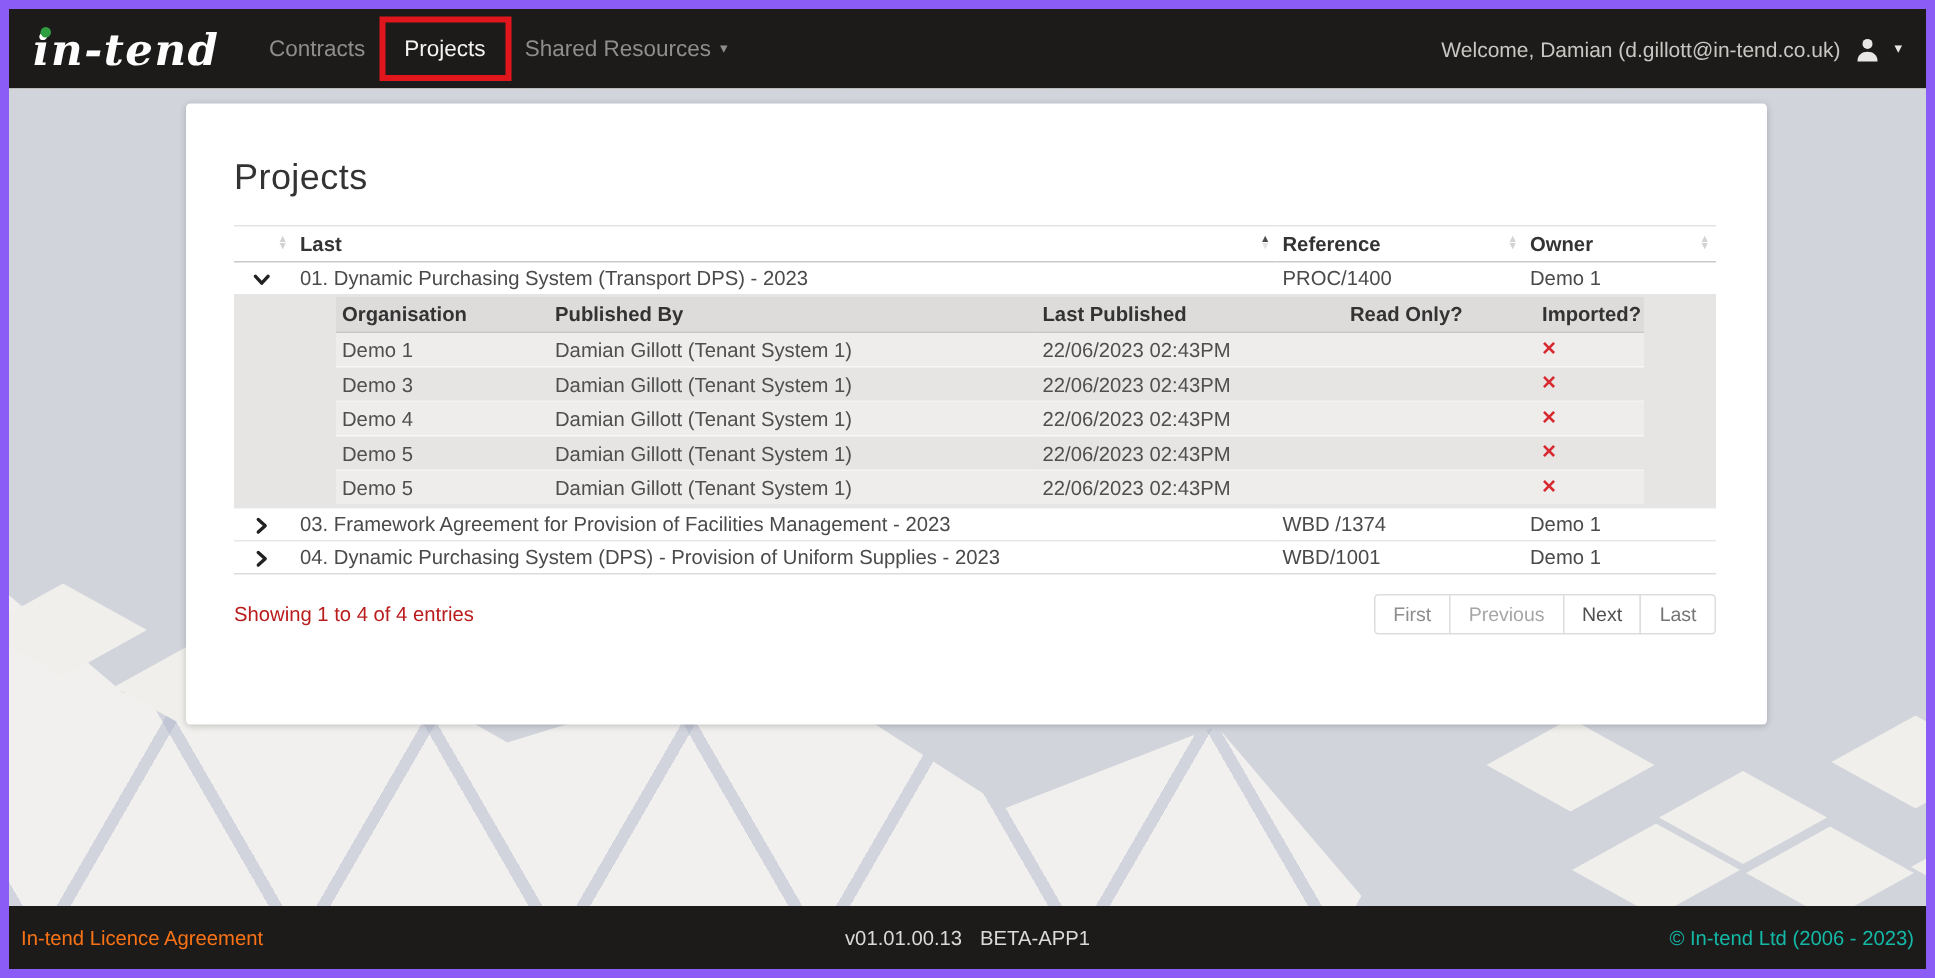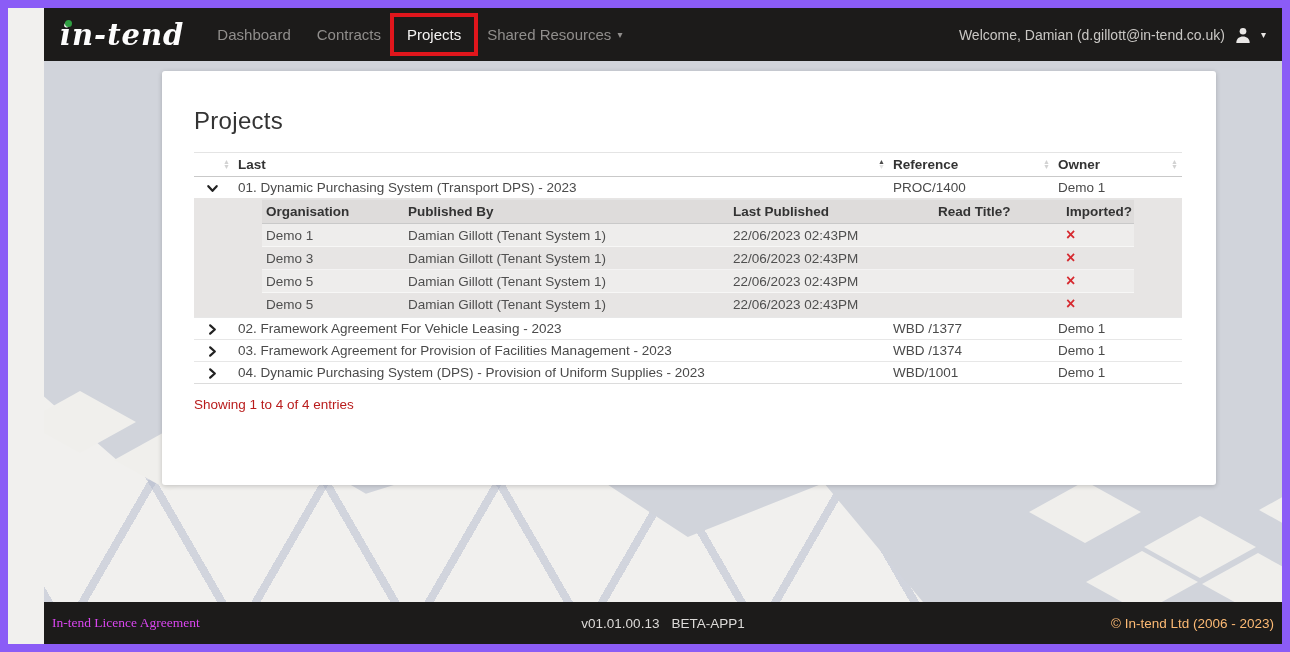--- a/index.html
+++ b/index.html
@@ -1,24 +1,23 @@
 <!DOCTYPE html>
 <html><head>
 <meta charset="utf-8">
 <style>
   * { box-sizing: border-box; margin: 0; padding: 0; }
   body { font-family: "Liberation Sans", sans-serif; background: #fff; }
 
   .screen {
     width: 1290px; height: 652px;
-    border: 8px solid #8b5cf6;
+    border: 6px solid #8b5cf6;
     display: flex; flex-direction: column;
     overflow: hidden; position: relative;
     background: #f1f0ee;
-    padding-left: 36px;
   }
 
   
   .topnav {
     height: 53px; flex: 0 0 auto;
     background: #1c1b1a;
     display: flex; align-items: center;
     padding: 0 16px;
   }
   .logo {
@@ -135,38 +134,35 @@
   .pg-next  { color: #4f4f4f; }
   .pg-last  { color: #757575; }
 
   
   .footer {
     height: 42px; flex: 0 0 auto;
     background: #1c1b1a;
     display: flex; align-items: center;
     padding: 0 8px; font-size: 13.5px;
   }
-  .footer-left  { flex: 1; color: #d946ef; cursor: pointer; font-family: Liberation Serif, serif; }
+  .footer-left  { flex: 1; color: #f97316; cursor: pointer; }
   .footer-center{ color: #dcdad8; display: flex; gap: 12px; }
-  .footer-right { flex: 1; color: #fdba74; text-align: right; }
+  .footer-right { flex: 1; color: #14b8a6; text-align: right; }
 </style>
 </head>
 <body>
 
 <div class="screen">
 
   <header class="topnav">
     <div class="logo">
       <span>in-tend</span>
       <span class="logo-dot"></span>
     </div>
     <nav class="nav-items">
-      <div class="nav-item">
-        <span>Dashboard</span>
-      </div>
       <div class="nav-item">
         <span>Contracts</span>
       </div>
       <div class="nav-item active red-box">
         <span>Projects</span>
       </div>
       <div class="nav-item">
         <span>Shared Resources</span>
         <span class="nav-caret">▾</span>
       </div>
@@ -265,69 +261,66 @@
                         <col style="width:325px">
                         <col style="width:205px">
                         <col style="width:128px">
                         <col>
                       </colgroup>
                     <thead>
                       <tr>
                         <th>Organisation</th>
                         <th>Published By</th>
                         <th>Last Published</th>
-                        <th>Read Title?</th>
+                        <th>Read Only?</th>
                         <th>Imported?</th>
                       </tr>
                     </thead>
                     <tbody>
                       <tr>
                         <td>Demo 1</td>
                         <td>Damian Gillott (Tenant System 1)</td>
                         <td>22/06/2023 02:43PM</td>
                         <td></td>
                         <td><span class="cross">×</span></td>
                       </tr>
                       <tr>
                         <td>Demo 3</td>
                         <td>Damian Gillott (Tenant System 1)</td>
                         <td>22/06/2023 02:43PM</td>
                         <td></td>
                         <td><span class="cross">×</span></td>
                       </tr>
                       <tr>
+                        <td>Demo 4</td>
+                        <td>Damian Gillott (Tenant System 1)</td>
+                        <td>22/06/2023 02:43PM</td>
+                        <td></td>
+                        <td><span class="cross">×</span></td>
+                      </tr>
+                      <tr>
                         <td>Demo 5</td>
                         <td>Damian Gillott (Tenant System 1)</td>
                         <td>22/06/2023 02:43PM</td>
                         <td></td>
                         <td><span class="cross">×</span></td>
                       </tr>
                       <tr>
                         <td>Demo 5</td>
                         <td>Damian Gillott (Tenant System 1)</td>
                         <td>22/06/2023 02:43PM</td>
                         <td></td>
                         <td><span class="cross">×</span></td>
                       </tr>
                     </tbody>
                   </table>
                 </div>
               </td>
             </tr>
 
-            <tr class="mrow">
-              <td class="exp-cell">
-                <svg class="chev" width="13" height="13" viewBox="0 0 14 14" fill="none" stroke="#222" stroke-width="2.4" stroke-linecap="round" stroke-linejoin="round">
-                    <polyline points="4.5,2.5 9.5,7 4.5,11.5"></polyline>
-                  </svg>
-              </td>
-              <td>02. Framework Agreement For Vehicle Leasing - 2023</td>
-              <td>WBD /1377</td>
-              <td>Demo 1</td>
-            </tr>
 
             <tr class="mrow">
               <td class="exp-cell">
                 <svg class="chev" width="13" height="13" viewBox="0 0 14 14" fill="none" stroke="#222" stroke-width="2.4" stroke-linecap="round" stroke-linejoin="round">
                     <polyline points="4.5,2.5 9.5,7 4.5,11.5"></polyline>
                   </svg>
               </td>
               <td>03. Framework Agreement for Provision of Facilities Management - 2023</td>
               <td>WBD /1374</td>
               <td>Demo 1</td>
@@ -342,20 +335,26 @@
               <td>04. Dynamic Purchasing System (DPS) - Provision of Uniform Supplies - 2023</td>
               <td>WBD/1001</td>
               <td>Demo 1</td>
             </tr>
           </tbody>
         </table>
       </div>
 
       <div class="table-footer">
         <div class="summary">Showing 1 to 4 of 4 entries</div>
+        <div class="pagination">
+          <button class="pg-btn pg-first">First</button>
+          <button class="pg-btn pg-prev">Previous</button>
+          <button class="pg-btn pg-next">Next</button>
+          <button class="pg-btn pg-last">Last</button>
+        </div>
       </div>
     </section>
   </div>
 
   <footer class="footer">
     <div class="footer-left">In-tend Licence Agreement</div>
     <div class="footer-center">
       <span>v01.01.00.13</span>
       <span>BETA-APP1</span>
     </div>

